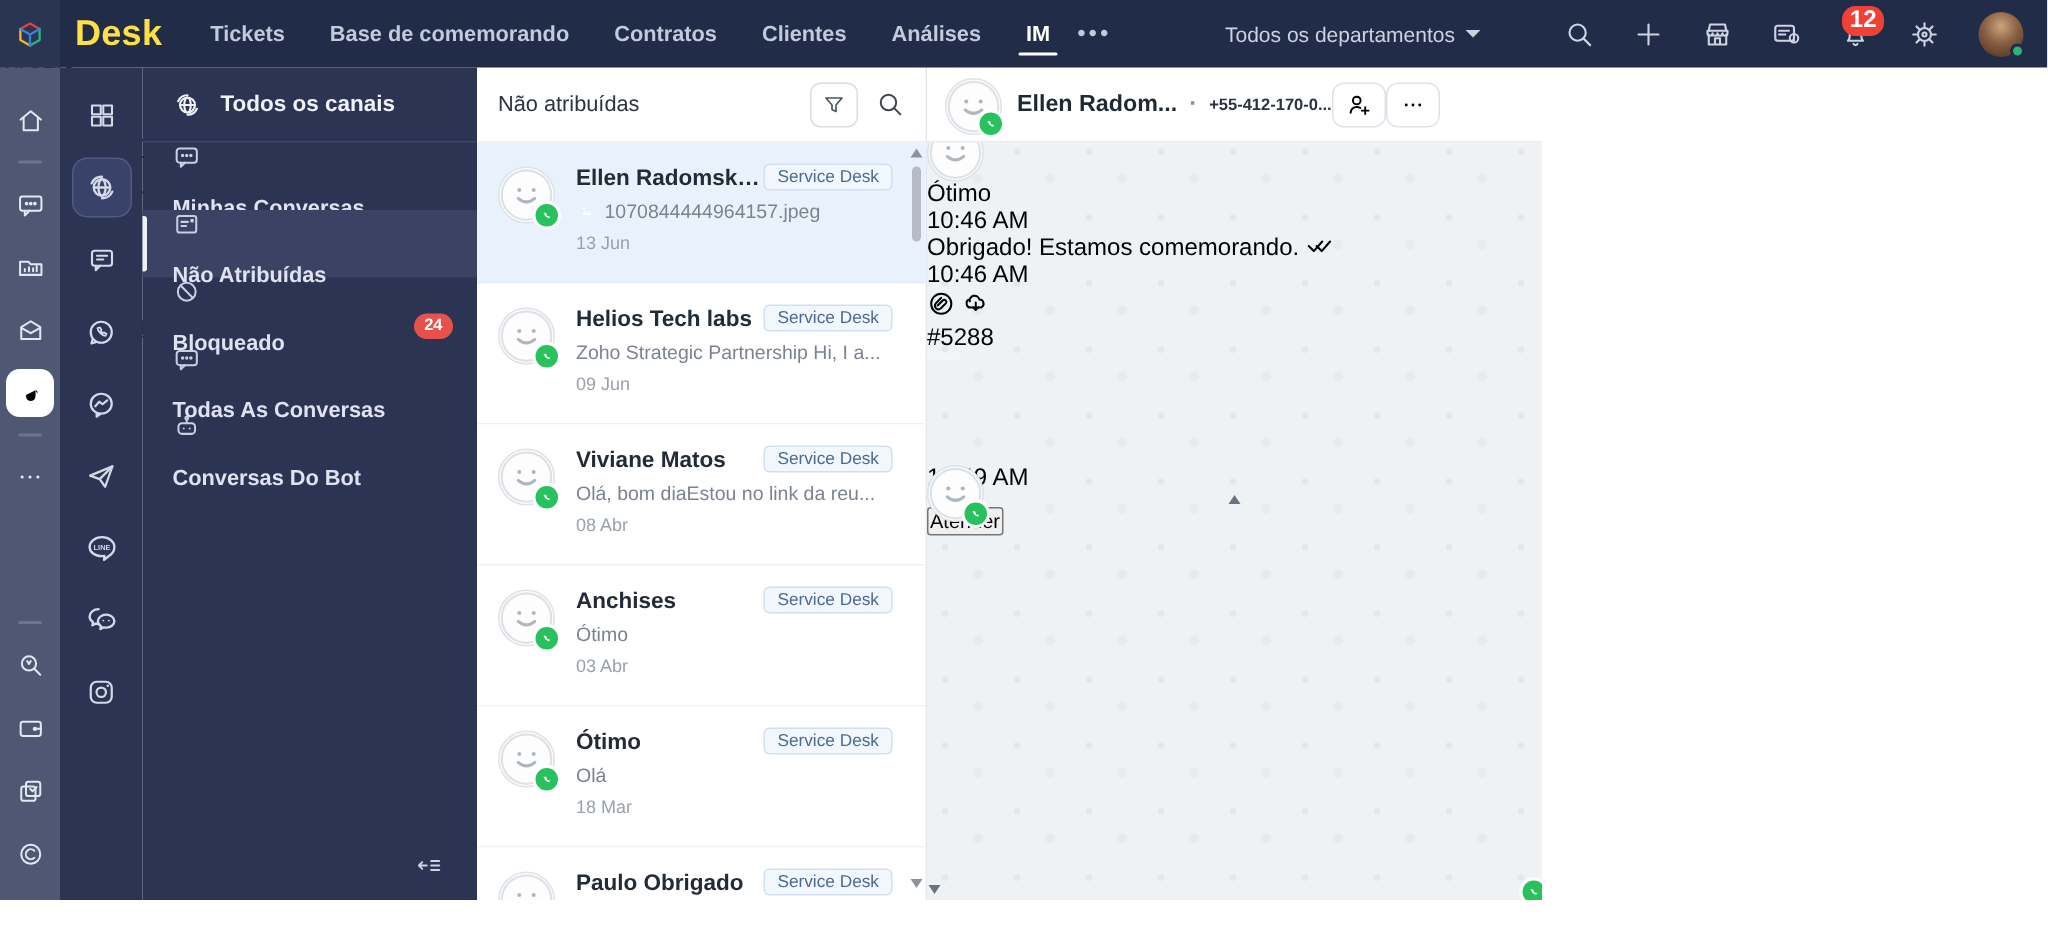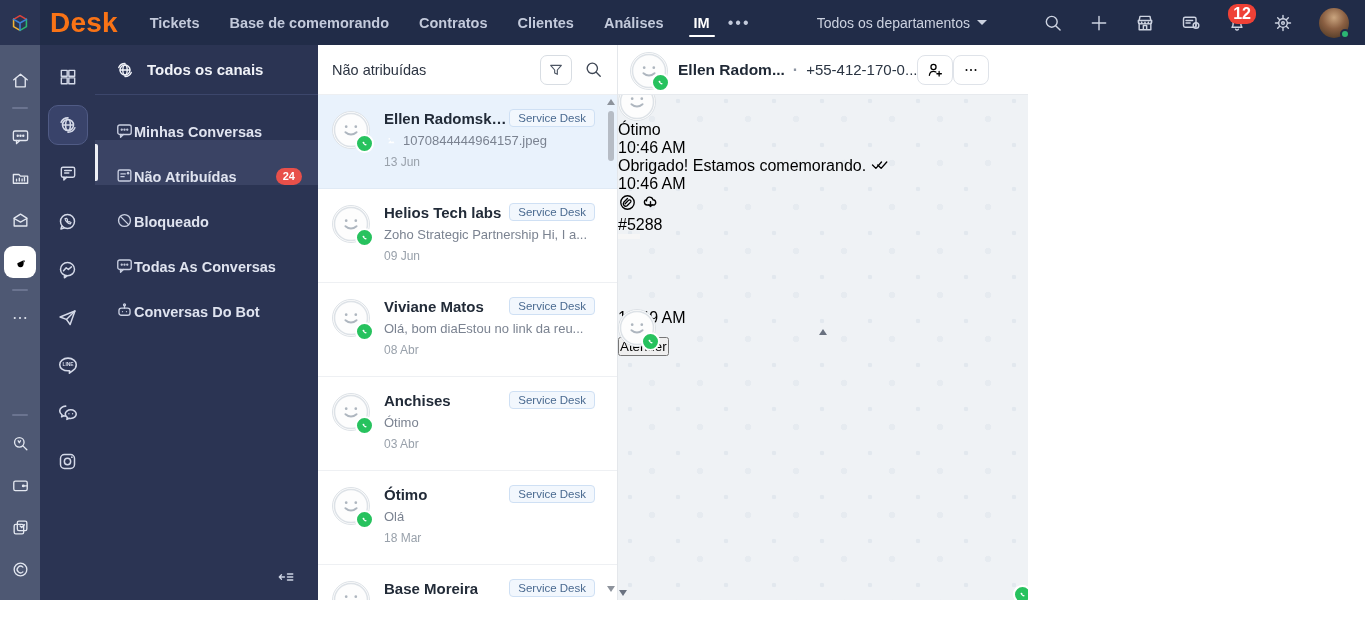--- a/index.html
+++ b/index.html
@@ -6,21 +6,21 @@
   html,body { width:1365px; height:632px; overflow:hidden; }
   body { font-family:"Liberation Sans", sans-serif; background:#fff; }
   .app { position:relative; width:1365px; height:632px; overflow:hidden; background:#fff; }
   svg { display:block; }
   .ic { display:inline-flex; align-items:center; justify-content:center; }
   .ic svg { stroke:currentColor; fill:none; stroke-width:1.7; stroke-linecap:round; stroke-linejoin:round; }
 
   
   .topnav { position:absolute; left:0; top:0; width:1365px; height:45px; background:#212c48; display:flex; align-items:center; z-index:20; }
   .logo-tile { width:40px; height:45px; background:#2a3453; display:flex; align-items:center; justify-content:center; }
-  .brand { color:#f97316; font-size:28px; font-weight:bold; margin:0 14px 0 10px; letter-spacing:.2px; }
+  .brand { color:#fde047; font-size:24px; font-weight:bold; margin:0 14px 0 10px; letter-spacing:.2px; }
   .navitems { display:flex; align-items:center; gap:30px; margin-left:18px; }
   .navitem { color:#c3cadb; font-size:14.5px; font-weight:bold; cursor:pointer; position:relative; padding:12px 0; }
   .navitem.active { color:#fff; }
   .navitem.active::after { content:""; position:absolute; left:50%; transform:translateX(-50%); bottom:6px; width:26px; height:2px; background:#fff; border-radius:2px; }
   .nav-more { color:#c3cadb; font-size:16px; letter-spacing:2px; margin-left:18px; cursor:pointer; }
   .nav-right { margin-left:auto; display:flex; align-items:center; gap:26px; padding-right:16px; }
   .dept { color:#ccd2e0; font-size:14px; display:flex; align-items:center; gap:7px; cursor:pointer; margin-right:30px; }
   .caret { width:0; height:0; border-left:5px solid transparent; border-right:5px solid transparent; border-top:5px solid #ccd2e0; }
   .nav-ic { color:#cdd3e1; position:relative; cursor:pointer; }
   .nav-badge { position:absolute; top:-9px; right:-9px; background:#ef4136; color:#fff; font-size:16px; font-weight:bold; border-radius:9px; padding:2px 5px; line-height:1; }
@@ -33,21 +33,21 @@
   .rail1 .divider { width:16px; height:2px; background:#6b7490; border-radius:2px; margin:6px 0; }
   .rail1 .active-tile { width:32px; height:32px; background:#fff; border-radius:9px; display:flex; align-items:center; justify-content:center; color:#2bb673; margin:5px 0; cursor:pointer; }
   .rail1 .spacer { flex:1; }
   .rail2 { position:absolute; left:40px; top:45px; width:55px; height:555px; background:#2b3453; display:flex; flex-direction:column; align-items:center; padding-top:12px; gap:8px; z-index:5; }
   .rail2 .ch { width:40px; height:40px; border-radius:10px; display:flex; align-items:center; justify-content:center; color:#d4d9e8; cursor:pointer; }
   .rail2 .ch.active { background:#39436a; border:1px solid #505b85; }
 
   
   .sidebar { position:absolute; left:95px; top:45px; width:223px; height:555px; background:#2b3453; z-index:5; display:flex; flex-direction:column; }
   .sb-header { height:50px; display:flex; align-items:center; gap:12px; padding-left:20px; color:#f0f2f8; font-size:15px; font-weight:bold; border-bottom:1px solid #3c466b; cursor:pointer; }
-  .sb-item { height:45px; display:flex; align-items:flex-end; gap:0; padding-left:20px; color:#dfe3ef; font-size:14.5px; font-weight:bold; cursor:pointer; position:relative; }
+  .sb-item { height:45px; display:flex; align-items:flex-start; gap:17px; padding-left:20px; color:#dfe3ef; font-size:14.5px; font-weight:bold; cursor:pointer; position:relative;flex-direction:column; }
   .sb-item .ic { color:#c9cfe1; }
   .sb-item.active { background:#3a4364; }
   .sb-item.active::before { content:""; position:absolute; left:0; top:4px; bottom:4px; width:3px; background:#eef0f6; border-radius:0 2px 2px 0; }
   .sb-badge { margin-left:auto; margin-right:16px; background:#e8504a; color:#fff; font-size:11px; font-weight:bold; border-radius:10px; padding:3px 7px; line-height:1; }
   .sb-collapse { margin-top:auto; display:flex; justify-content:flex-end; padding:0 22px 14px 0; color:#cdd3e3; cursor:pointer; }
 
   
   .list { position:absolute; left:318px; top:45px; width:300px; height:555px; background:#fff; border-right:1px solid #e4e7eb; z-index:4; overflow:hidden; }
   .list-header { height:50px; display:flex; align-items:center; padding:0 14px; border-bottom:1px solid #edeff2; background:#fff; }
   .list-title { font-size:14.5px; color:#2c3442; }
@@ -70,21 +70,21 @@
   .list-thumb { position:absolute; top:14px; left:2px; width:6px; height:50px; background:#b6bcc5; border-radius:3px; }
 
   
   .chat { position:absolute; left:618px; top:45px; width:410px; height:555px; background:#eff2f5;
           background-image:radial-gradient(circle at 12px 12px, #e2e8ee 2px, transparent 2.6px), radial-gradient(circle at 34px 30px, #e6ebf0 3px, transparent 3.6px);
           background-size:48px 44px; z-index:4; overflow:hidden; }
   .chat-header { position:absolute; left:0; top:0; right:0; height:50px; background:#fff; border-bottom:1px solid #e7eaee; display:flex; align-items:center; padding:0 12px; z-index:6; }
   .chat-avatar { position:relative; width:36px; height:36px; margin-right:12px; }
   .chat-name { font-size:15.5px; font-weight:bold; color:#1f2835; max-width:120px; white-space:nowrap; overflow:hidden; }
   .chat-sep { color:#8b93a0; margin:0 8px; font-weight:bold; }
-  .chat-phone { font-size:15px; font-weight:normal; color:#2a3442; white-space:nowrap; }
+  .chat-phone { font-size:11px; font-weight:bold; color:#2a3442; white-space:nowrap; }
   .hdr-btn { width:36px; height:30px; border:1px solid #dfe3e9; background:#fff; border-radius:8px; display:flex; align-items:center; justify-content:center; color:#3f4document document document document document document document document;"  color:#3f4document; cursor:pointer; }
   .hdr-btn { color:#454d5a; cursor:pointer; }
   .hdr-btn + .hdr-btn { margin-left:8px; }
   .chat-header .grow { flex:1; }
   .msg-in-bubble { background:#eaeef2; border-radius:12px; padding:9px 14px; font-size:15px; color:#20262e; display:inline-block; }
   .msg-time { font-size:12.5px; color:#6f7682; }
   .m1 { position:absolute; left:64px; top:36px; width:200px; }
   .m1-av { position:absolute; left:24px; top:28px; width:38px; height:38px; z-index:5; }
   .m1-av2 { position:absolute; left:24px; top:-14px; width:38px; height:38px; z-index:5; }
   .m1 .msg-in-bubble { width:200px; height:42px; }
@@ -591,21 +591,21 @@
         <svg class="smiley" viewBox="0 0 24 24">
             <circle cx="12" cy="12" r="11" fill="#fdfdfd" stroke="#dde2e7" stroke-width="1"></circle>
             <circle cx="8.8" cy="9.8" r=".9" fill="#aeb6bf"></circle>
             <circle cx="15.2" cy="9.8" r=".9" fill="#aeb6bf"></circle>
             <path d="M8.3 13.5 Q12 16.6 15.7 13.5" fill="none" stroke="#aeb6bf" stroke-width="1.3" stroke-linecap="round"></path>
           </svg>
 
       </span>
       <div class="conv-main">
         <div class="conv-row1">
-          <span class="conv-name">Base Moreira</span>
+          <span class="conv-name">Paulo Obrigado</span>
           <span class="sd-badge">Service Desk</span>
         </div>
       </div>
     </div>
 
     <div class="list-sb">
       <div class="tri-up"></div>
       <div class="list-thumb"></div>
       <div class="tri-down"></div>
     </div>

